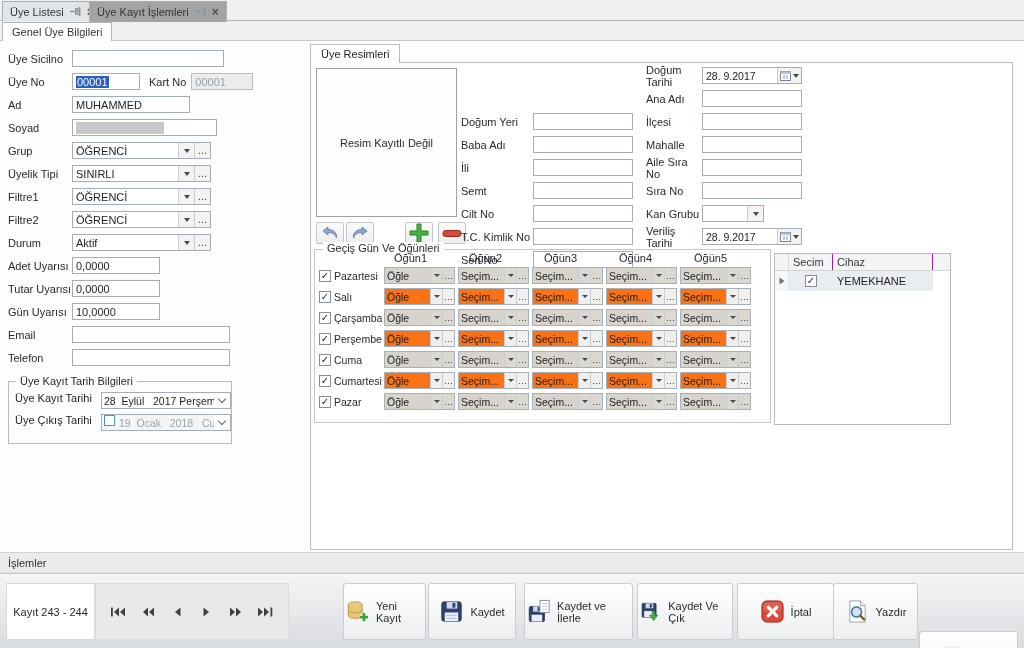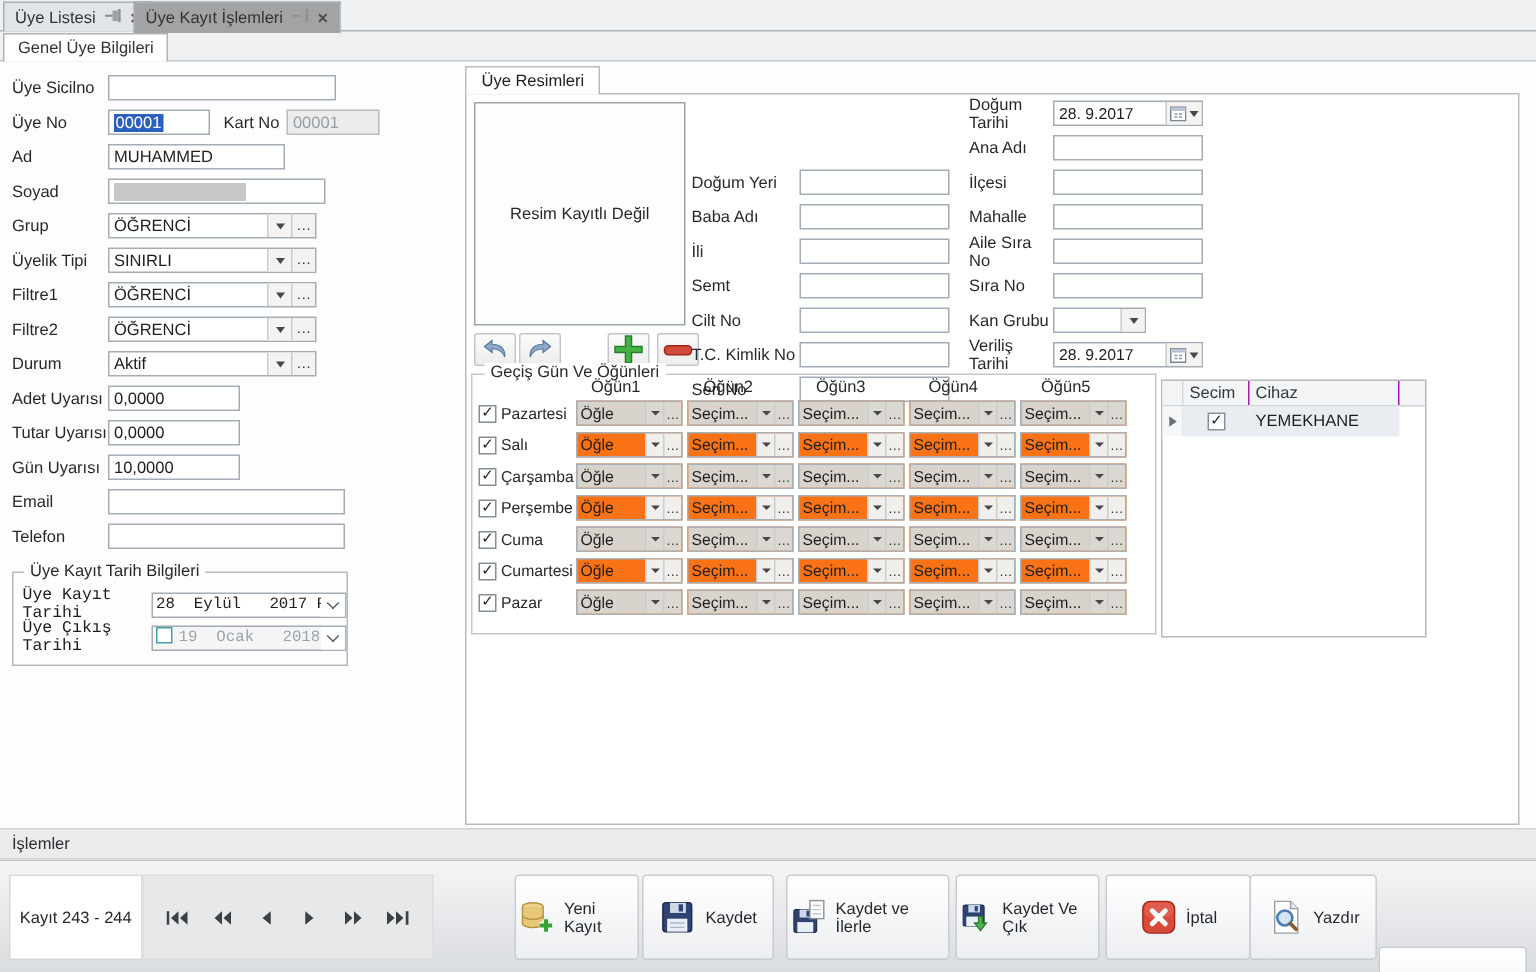--- a/index.html
+++ b/index.html
@@ -35,21 +35,21 @@
 
   .combo { display:flex; align-items:stretch; height:17px; border:1px solid #a4adb6; background:#fff; }
   .ctext { flex:1; display:flex; align-items:center; padding:0 3px; overflow:hidden; white-space:pre; }
   .cbtn { width:16px; flex:none; border-left:1px solid #c6ccd1; background:#f4f3f1; display:flex; align-items:center; justify-content:center; }
   .tri { width:0; height:0; border-left:3.5px solid transparent; border-right:3.5px solid transparent; border-top:4px solid #44484c; }
   .ell::before { content:"\2026"; font-size:10px; color:#333; }
   .chev { width:6px; height:6px; border-right:1.4px solid #56636e; border-bottom:1.4px solid #56636e; transform:rotate(45deg); margin-top:-3px; }
 
   .gbox { position:relative; margin-top:12px; width:224px; border:1px solid #b4bac0; padding:10px 5px 7px 6px; }
   .gtitle { position:absolute; top:-7px; left:7px; background:#fdfdfd; padding:0 4px; color:#26292c; }
-  .grow { display:flex; align-items:center; height:22px;font-family:Liberation Mono, monospace; }
+  .grow { display:flex; align-items:flex-start; height:22px; }
   .glbl { width:86px; flex:none; }
   .datecombo { width:130px; font-size:10.5px; }
   .datecombo .ctext { padding:0 2px; }
   .datecombo .cbtn { background:#fff; border-left:none; }
   .dgray { background:#f5f5f5; color:#9aa3ab; }
   .ckbox { width:11px; height:11px; border:1px solid #43a0a8; background:#fff; flex:none; margin:0 2px; }
 
   
   .res-tab { position:absolute; left:310px; top:44px; height:19px; z-index:2; background:#fff; border:1px solid #b7bdc4; border-bottom:none; display:flex; align-items:center; padding:0 10px; }
   .res-panel { position:absolute; left:310px; top:62px; width:703px; height:488px; background:#fff; border:1px solid #b7bdc4; }

